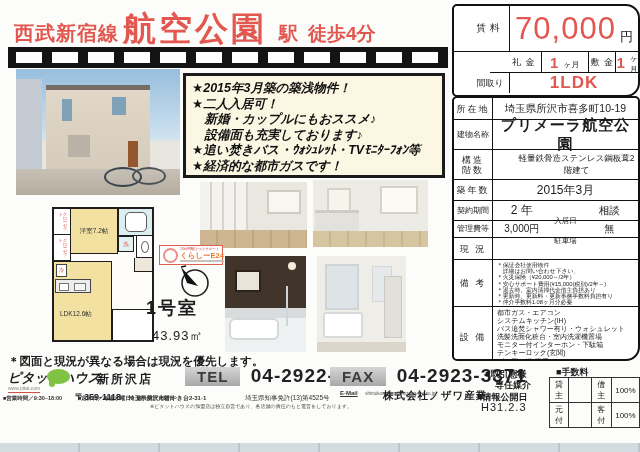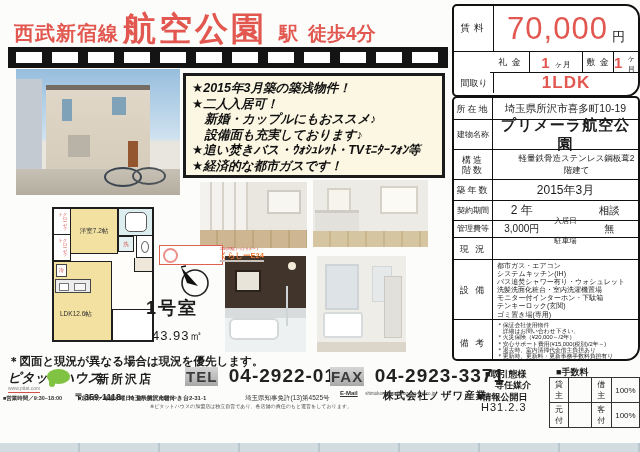--- a/index.html
+++ b/index.html
@@ -22,21 +22,21 @@
   .film{left:8px;top:47px;width:440px;height:21px;background:#141414;}
   .film-squares{position:absolute;left:8px;top:5px;right:8px;height:11px;
     background:repeating-linear-gradient(90deg,#fff 0 26px,transparent 26px 36px);}
 
   
   .pbox{left:452px;top:4px;width:184px;height:89px;border:2px solid #111;
     border-radius:5px 14px 14px 5px;background:#fff;overflow:hidden;}
   .prow{display:flex;border-bottom:1.5px solid #111;}
   .prow:last-child{border-bottom:none;}
   .plabel{border-right:1.5px solid #111;display:flex;align-items:center;justify-content:center;
-    font-size:9.5px;letter-spacing:4px;padding-left:1px;}
+    font-size:9.5px;letter-spacing:4px;padding-left:17px;}
   .plabel2{border-left:1.5px solid #111;border-right:1.5px solid #111;display:flex;align-items:center;justify-content:center;font-size:9px;letter-spacing:1px;}
   .rent-row{height:45px;}
   .rent-cell{flex:1;display:flex;align-items:center;justify-content:center;}
   .rent-val{color:#e2574f;font-size:31px;letter-spacing:1px;}
   .rent-unit{font-size:13px;margin:16px 0 0 4px;}
   .km-row{height:20px;margin-left:36px;}
   .km-val{display:flex;align-items:center;justify-content:center;}
   .km-num{color:#e2574f;font-size:15px;font-weight:bold;}
   .km-unit{font-size:8px;margin:4px 0 0 5px;}
   .lay-row{height:20px;}
@@ -134,42 +134,42 @@
   .fridge{left:2px;top:2px;width:11px;height:13px;border:1px solid #444;background:#fff;
      display:flex;align-items:center;justify-content:center;font-size:5.5px;color:#d2453d;}
   .kitchen{left:1px;top:17px;width:36px;height:14px;border:1px solid #444;background:#ececec;}
   .kitchen i{left:3px;top:3px;width:10px;height:8px;border:1px solid #777;background:#fff;}
   .kitchen b{left:18px;top:3px;width:12px;height:8px;border:1px solid #777;background:#f6f6f6;}
   .balcony{left:58px;top:100px;width:40px;height:31px;border-left:1.5px solid #1e1e1e;border-top:1.5px solid #1e1e1e;background:#fff;}
   .entry{left:80px;top:49px;width:18px;height:14px;background:#efe8da;border-left:1px solid #1e1e1e;border-bottom:1px solid #1e1e1e;}
 
   
   .sbadge{left:159px;top:245px;width:64px;height:20px;border:1px solid #e06050;background:#fff;
-    display:flex;align-items:center;padding:1px;box-sizing:border-box;gap:40px;}
+    display:flex;align-items:center;padding:1px;box-sizing:border-box;}
   .sbadge-logo{width:11px;height:11px;border:2px solid #eb9088;border-radius:50%;margin:0 2px;flex:none;}
   .sbadge-txt{display:flex;flex-direction:column;line-height:1;}
   .sbadge-top{font-size:3.5px;color:#d2453d;white-space:nowrap;}
   .sbadge-main{font-size:7.5px;font-weight:bold;color:#e8762c;white-space:nowrap;}
   .sbadge-sub{margin-top:1px;width:44px;height:2px;background:#c9c2bc;}
 
   .compass{left:176px;top:264px;}
   .roomno{left:146px;top:296px;font-size:18px;font-weight:bold;letter-spacing:2px;}
   .area{left:152px;top:327px;font-size:13px;letter-spacing:1px;}
   .plannote{left:8px;top:354px;font-size:11.5px;font-weight:bold;white-space:nowrap;}
 
   
   .brand{left:8px;top:369px;font-size:13px;font-weight:bold;font-style:italic;letter-spacing:0px;}
   .bubble{left:47px;top:369px;width:23px;height:15px;background:#80c242;border-radius:50%;}
   .bubble:after{content:"";position:absolute;left:2px;bottom:-3px;width:6px;height:6px;background:#80c242;border-radius:0 50% 50% 50%;}
   .brand-url{left:8px;top:385px;font-size:5px;color:#888;border-bottom:1px solid #d05048;padding-bottom:1px;}
   .store{left:97px;top:371px;font-size:12px;font-weight:bold;letter-spacing:2px;}
   .telgrp{left:185px;top:365px;white-space:nowrap;}
   .faxgrp{left:330px;top:365px;white-space:nowrap;}
   .tf-label{display:inline-block;background:linear-gradient(#d6d6d6,#a8a8a8);color:#3c3c3c;
-    font-size:15px;font-weight:bold;padding:1px 1px;letter-spacing:1px;vertical-align:middle;}
+    font-size:15px;font-weight:bold;padding:1px 12px;letter-spacing:1px;vertical-align:middle;}
   .tf-num{font-size:19px;font-weight:bold;color:#222;letter-spacing:1px;vertical-align:middle;margin-left:6px;}
   .postal{left:75px;top:386px;white-space:nowrap;}
   .postal-code{font-size:9px;font-weight:bold;}
   .postal-addr{font-size:6px;font-weight:bold;color:#333;margin-left:3px;}
   .hours{left:3px;top:395px;font-size:5.5px;font-weight:bold;color:#333;white-space:nowrap;}
   .holiday{left:78px;top:395px;font-size:5.5px;font-weight:bold;color:#333;white-space:nowrap;}
   .license{left:245px;top:394px;font-size:6.5px;color:#333;white-space:nowrap;}
   .franchise{left:150px;top:403px;font-size:5px;color:#444;white-space:nowrap;}
   .emailgrp{left:340px;top:381px;white-space:nowrap;}
   .email-label{font-size:6px;font-weight:bold;text-decoration:underline;color:#333;}
@@ -252,42 +252,42 @@
   </div>
   <div class="drow r-mgmt">
     <div class="dlabel" style="letter-spacing:0;font-size:8px;">管理費等</div>
     <div class="dval v-mgmt">3,000円</div>
     <div class="sublabel">駐車場</div>
     <div class="dval v-park">無</div>
   </div>
   <div class="drow r-stat">
     <div class="dlabel">現 況</div>
   </div>
+  <div class="drow r-rem">
+    <div class="dlabel">備 考</div>
+    <div class="dval list-val" style="display:block;">
+      <div class="rem-line">＊保証会社使用物件</div>
+      <div class="rem-line">　詳細はお問い合わせ下さい。</div>
+      <div class="rem-line">＊火災保険（¥20,000～/2年）</div>
+      <div class="rem-line">＊安心サポート費用(¥15,000(税別)/2年～)</div>
+      <div class="rem-line">＊退去時、室内清掃代金借主負担あり</div>
+      <div class="rem-line">＊更新時、更新料・更新事務手数料負担有り</div>
+      <div class="rem-line">＊仲介手数料1.08ヶ月分必要</div>
+    </div>
+  </div>
   <div class="drow r-equip">
     <div class="dlabel">設 備</div>
     <div class="dval list-val" style="display:block;">
       <div class="equip-line">都市ガス・エアコン</div>
       <div class="equip-line">システムキッチン(IH)</div>
       <div class="equip-line">バス追焚シャワー有り・ウォシュレット</div>
       <div class="equip-line">洗髪洗面化粧台・室内洗濯機置場</div>
       <div class="equip-line">モニター付インターホン・下駄箱</div>
       <div class="equip-line">テンキーロック(玄関)</div>
       <div class="equip-line">ゴミ置き場(専用)</div>
-    </div>
-  </div>
-  <div class="drow r-rem">
-    <div class="dlabel">備 考</div>
-    <div class="dval list-val" style="display:block;">
-      <div class="rem-line">＊保証会社使用物件</div>
-      <div class="rem-line">　詳細はお問い合わせ下さい。</div>
-      <div class="rem-line">＊火災保険（¥20,000～/2年）</div>
-      <div class="rem-line">＊安心サポート費用(¥15,000(税別)/2年～)</div>
-      <div class="rem-line">＊退去時、室内清掃代金借主負担あり</div>
-      <div class="rem-line">＊更新時、更新料・更新事務手数料負担有り</div>
-      <div class="rem-line">＊仲介手数料1.08ヶ月分必要</div>
     </div>
   </div>
 </div>
 
 <div class="abs hbox">
   <div class="h-lineitem">★2015年3月築の築浅物件！</div>
   <div class="h-lineitem">★二人入居可！</div>
   <div class="h-lineitem">　新婚・カップルにもおススメ♪</div>
   <div class="h-lineitem">　設備面も充実しております♪</div>
   <div class="h-lineitem">★追い焚きバス・ｳｫｼｭﾚｯﾄ・TVﾓﾆﾀｰﾌｫﾝ等</div>

